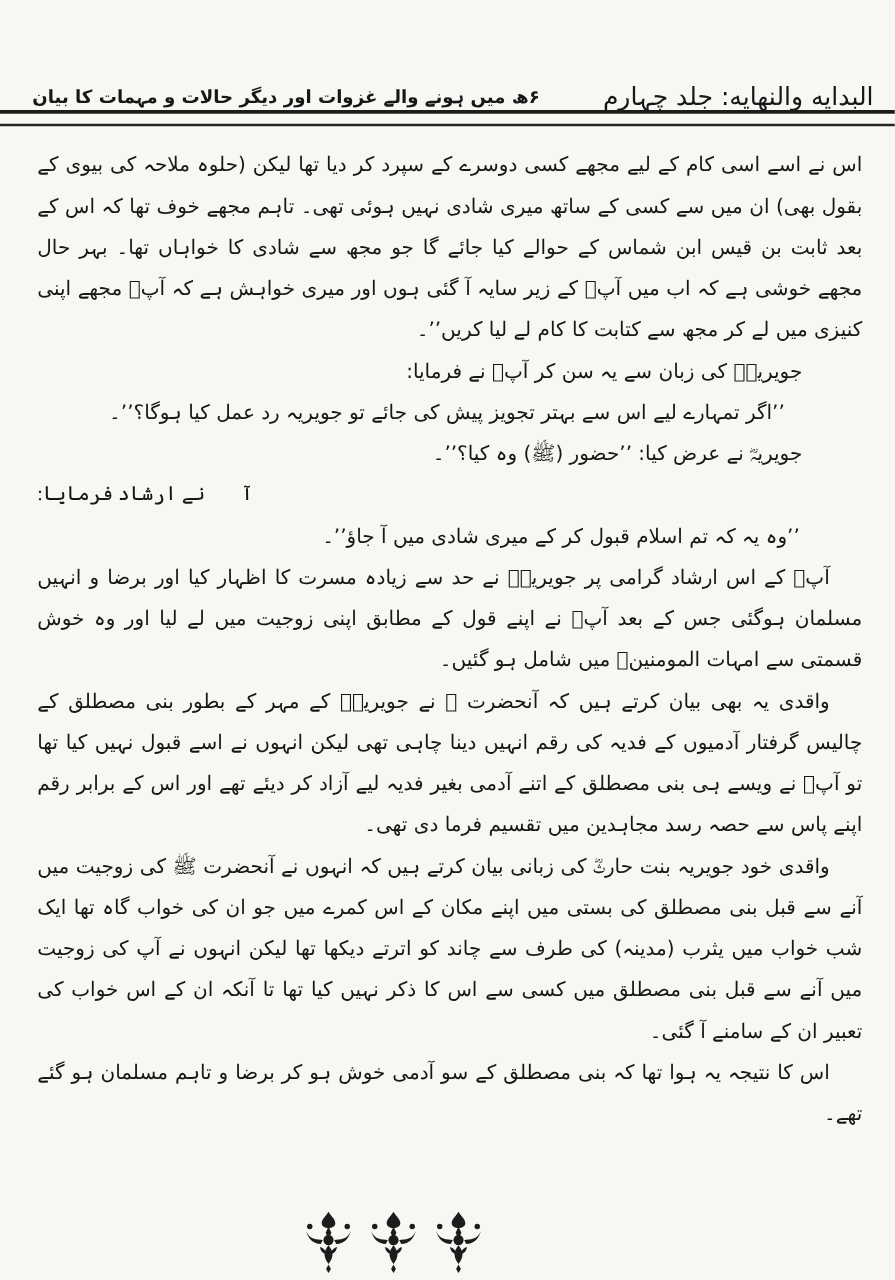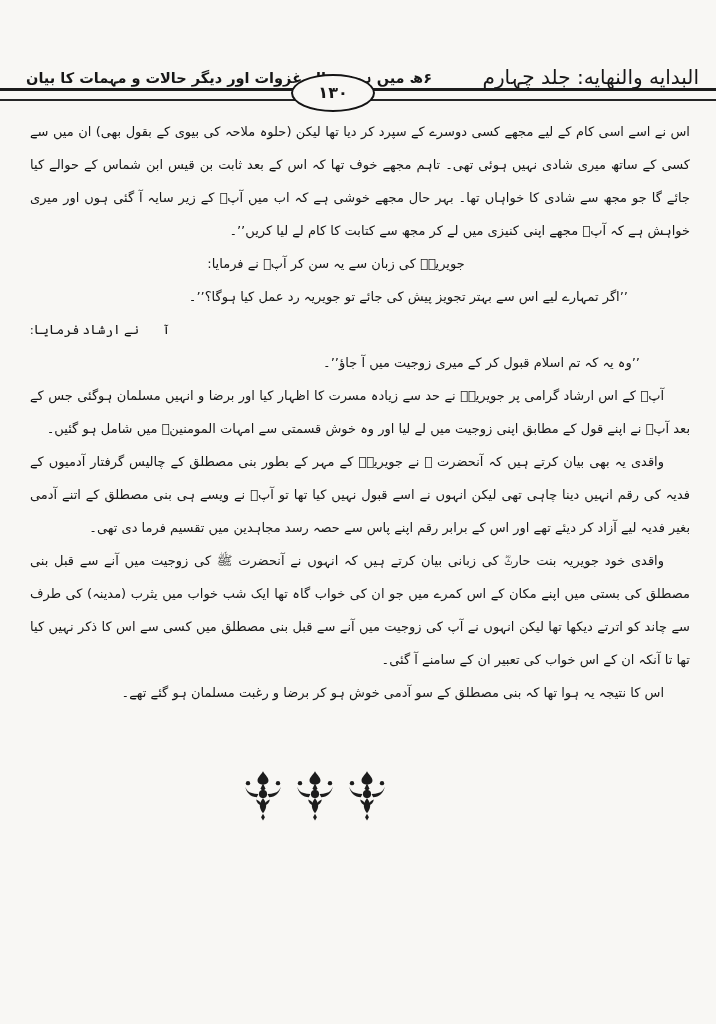--- a/index.html
+++ b/index.html
@@ -55,28 +55,28 @@
   }
   .page-number{
     font-size:16px;
     font-weight:bold;
     letter-spacing:2px;
     padding-bottom:2px;
   }
   
   .body-text{
     margin:14px 26px 0 30px;
-    font-size:13px;
+    font-size:16px;
     line-height:33px;
     text-align:justify;
   }
   .body-text p{margin:0;}
   .p-cont{text-indent:0;}
   .p-flow{text-indent:26px;}
-  .p-dialog{padding-right:48px;text-align:center;}
+  .p-dialog{padding-right:48px;text-align:right;}
   .p-dialog-deep{padding-right:66px;text-align:left;font-family:Liberation Serif, serif;}
   .p-quote{padding-right:62px;text-align:right;}
   .p-quote2{padding-right:50px;text-align:right;}
   
   .ornament-row{
     margin-top:60px;
     display:flex;
     justify-content:center;
     gap:12px;
     transform:translateX(-43px);
@@ -85,35 +85,33 @@
 </style>
 </head>
 <body>
 
 <div class="page">
 
   <div class="header">
     <div class="book-title">البدايه والنهايه: جلد چہارم</div>
     <div class="chapter-title">۶ھ میں ہونے والے غزوات اور دیگر حالات و مہمات کا بیان</div>
     <div class="header-rule"></div>
-    <div class="page-number-oval">
-      <span class="page-number">۱۳۰</span>
-    </div>
   </div>
 
   <div class="body-text">
     <p class="p-cont">اس نے اسے اسی کام کے لیے مجھے کسی دوسرے کے سپرد کر دیا تھا لیکن (حلوہ ملاحہ کی بیوی کے بقول بھی) ان میں سے کسی کے ساتھ میری شادی نہیں ہوئی تھی۔ تاہم مجھے خوف تھا کہ اس کے بعد ثابت بن قیس ابن شماس کے حوالے کیا جائے گا جو مجھ سے شادی کا خواہاں تھا۔ بہر حال مجھے خوشی ہے کہ اب میں آپؐ کے زیر سایہ آ گئی ہوں اور میری خواہش ہے کہ آپؐ مجھے اپنی کنیزی میں لے کر مجھ سے کتابت کا کام لے لیا کریں’’۔</p>
     <p class="p-dialog">جویریہؓ کی زبان سے یہ سن کر آپؐ نے فرمایا:</p>
     <p class="p-quote">’’اگر تمہارے لیے اس سے بہتر تجویز پیش کی جائے تو جویریہ رد عمل کیا ہوگا؟’’۔</p>
+    <p class="p-dialog">جویریہؓ نے عرض کیا: ’’حضور (ﷺ) وہ کیا؟’’۔</p>
     <p class="p-dialog-deep">آپؐ نے ارشاد فرمایا:</p>
-    <p class="p-quote2">’’وہ یہ کہ تم اسلام قبول کر کے میری زوجیت میں آ جاؤ’’۔</p>
+    <p class="p-quote2">’’وہ یہ کہ تم اسلام قبول کر کے میری شادی میں آ جاؤ’’۔</p>
     <p class="p-flow">آپؐ کے اس ارشاد گرامی پر جویریہؓ نے حد سے زیادہ مسرت کا اظہار کیا اور برضا و انہیں مسلمان ہوگئی جس کے بعد آپؐ نے اپنے قول کے مطابق اپنی زوجیت میں لے لیا اور وہ خوش قسمتی سے امہات المومنینؓ میں شامل ہو گئیں۔</p>
     <p class="p-flow">واقدی یہ بھی بیان کرتے ہیں کہ آنحضرت ﷺ نے جویریہؓ کے مہر کے بطور بنی مصطلق کے چالیس گرفتار آدمیوں کے فدیہ کی رقم انہیں دینا چاہی تھی لیکن انہوں نے اسے قبول نہیں کیا تھا تو آپؐ نے ویسے ہی بنی مصطلق کے اتنے آدمی بغیر فدیہ لیے آزاد کر دیئے تھے اور اس کے برابر رقم اپنے پاس سے حصہ رسد مجاہدین میں تقسیم فرما دی تھی۔</p>
     <p class="p-flow">واقدی خود جویریہ بنت حارثؓ کی زبانی بیان کرتے ہیں کہ انہوں نے آنحضرت ﷺ کی زوجیت میں آنے سے قبل بنی مصطلق کی بستی میں اپنے مکان کے اس کمرے میں جو ان کی خواب گاہ تھا ایک شب خواب میں یثرب (مدینہ) کی طرف سے چاند کو اترتے دیکھا تھا لیکن انہوں نے آپ کی زوجیت میں آنے سے قبل بنی مصطلق میں کسی سے اس کا ذکر نہیں کیا تھا تا آنکہ ان کے اس خواب کی تعبیر ان کے سامنے آ گئی۔</p>
-    <p class="p-flow">اس کا نتیجہ یہ ہوا تھا کہ بنی مصطلق کے سو آدمی خوش ہو کر برضا و رغبت مسلمان ہو گئے تھے۔</p>
+    <p class="p-flow">اس کا نتیجہ یہ ہوا تھا کہ بنی مصطلق کے سو آدمی خوش ہو کر برضا و تاہم مسلمان ہو گئے تھے۔</p>
   </div>
 
   <div class="ornament-row">
     <svg class="fleuron" viewBox="0 0 44 56" width="40" height="52" aria-hidden="true">
       <g fill="#1c1c1c">
         <path d="M22 2c-2.5 4.5-6 6.5-6 10 0 2.8 2.7 4.5 6 4.5s6-1.7 6-4.5c0-3.5-3.5-5.5-6-10z"></path>
         <path d="M22 15l2.5 5.5L22 26l-2.5-5.5z"></path>
         <circle cx="22" cy="27" r="4.5"></circle>
         <path d="M2 17c1 6 5 9 11 9.5l4 .3-1.8 3.6c-6.5-.2-11.7-4.2-13.2-13.4z"></path>
         <path d="M42 17c-1 6-5 9-11 9.5l-4 .3 1.8 3.6c6.5-.2 11.7-4.2 13.2-13.4z"></path>

